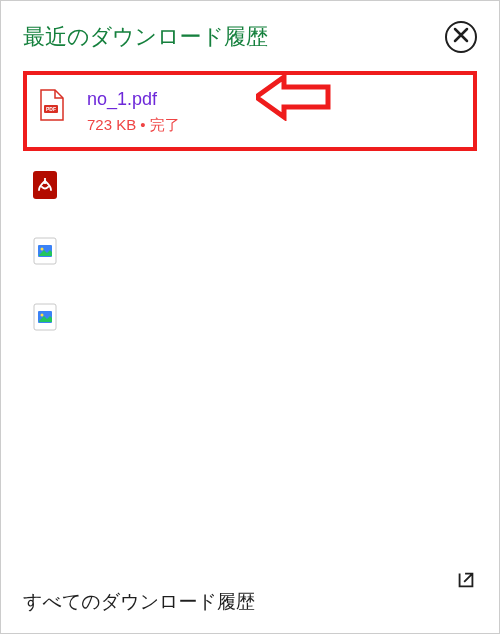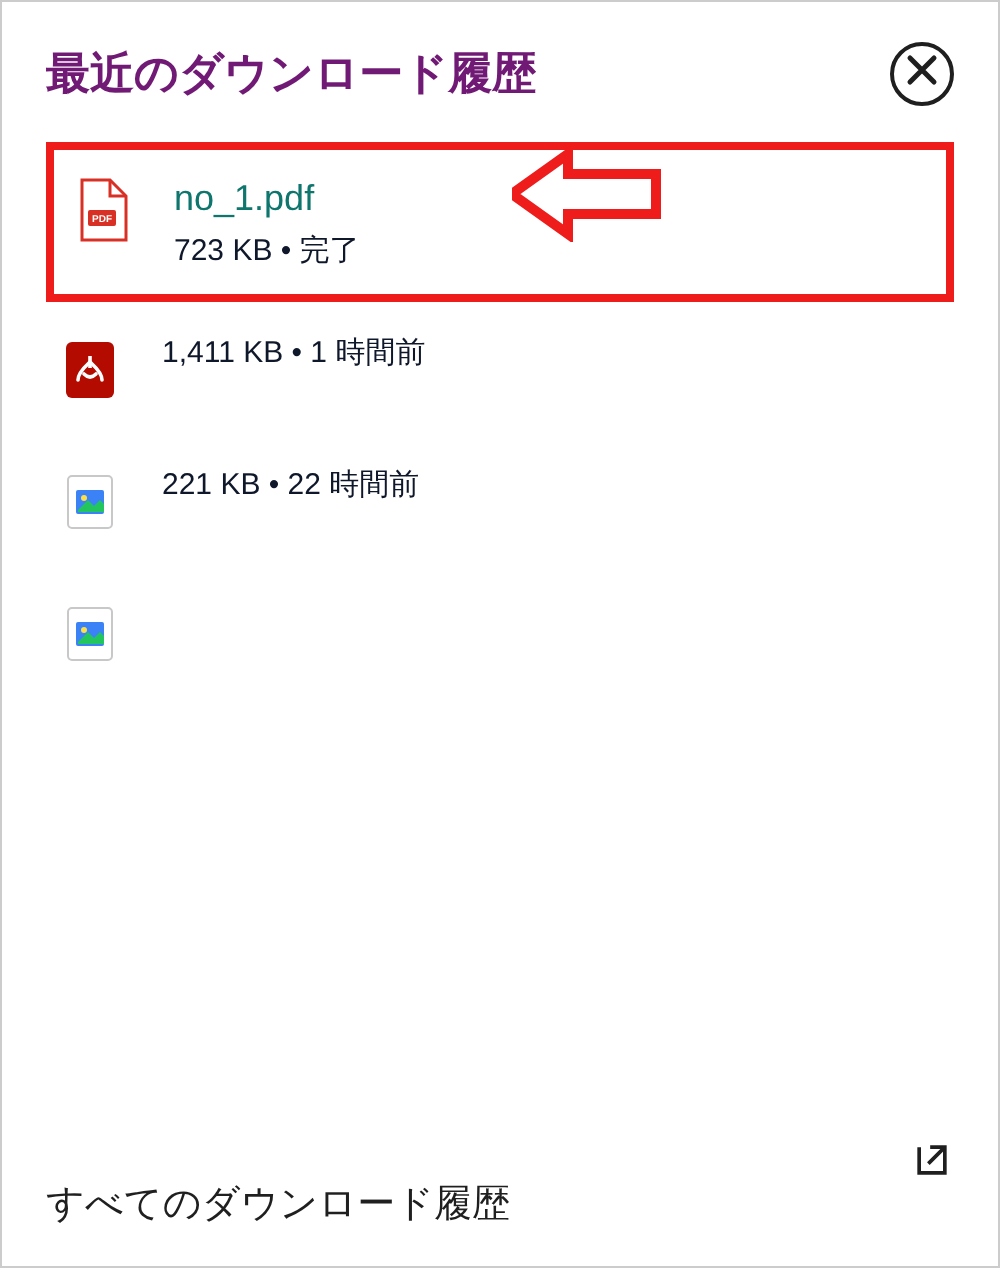--- a/index.html
+++ b/index.html
@@ -13,22 +13,22 @@
       padding: 20px 22px;
     }
     .header {
       display: flex;
       justify-content: space-between;
       align-items: center;
       margin-bottom: 18px;
     }
     .title {
       font-size: 22px;
-      font-weight: bold;
-      color: #701a75;
+      font-weight: normal;
+      color: #15803d;
     }
     .close-btn {
       width: 32px;
       height: 32px;
       border: 2.5px solid #1f1f1f;
       border-radius: 50%;
       display: flex;
       align-items: center;
       justify-content: center;
       cursor: pointer;
@@ -55,28 +55,28 @@
       align-items: center;
       justify-content: center;
       margin-top: 2px;
     }
     .file-info {
       flex: 1;
       min-width: 0;
     }
     .file-name {
       font-size: 18px;
-      color: #0f766e;
+      color: #6d28d9;
       word-break: break-all;
       line-height: 1.4;
       margin-bottom: 4px;
     }
     .file-meta {
       font-size: 15px;
-      color: #0f172a;
+      color: #ef4444;
     }
     .spacer { height: 12px; }
     .arrow {
       position: absolute;
       left: 255px;
       top: 72px;
       width: 75px;
       height: 48px;
     }
     .footer {
@@ -128,35 +128,33 @@
     </div>
     <div class="item">
       <div class="icon-wrap">
         <svg width="26" height="30" viewBox="0 0 26 30">
           <rect x="1" y="1" width="24" height="28" rx="3" fill="#b30b00"></rect>
           <path d="M7 20 C7 16 12 12 13 11 C14 12 19 16 19 20 M10 17 C12 19 14 19 16 17" stroke="#fff" stroke-width="1.8" fill="none" stroke-linecap="round"></path>
           <path d="M13 8 C13 8 13 14 13 14" stroke="#fff" stroke-width="1.8" fill="none"></path>
         </svg>
       </div>
       <div class="file-info">
-        <div class="file-meta">1,411 KB • 1 時間前</div>
       </div>
     </div>
     <div class="spacer"></div>
     <div class="item">
       <div class="icon-wrap">
         <svg width="24" height="28" viewBox="0 0 24 28">
           <rect x="1" y="1" width="22" height="26" rx="2" fill="#fff" stroke="#c8c8c8" stroke-width="1"></rect>
           <rect x="5" y="8" width="14" height="12" rx="1" fill="#3b82f6"></rect>
           <circle cx="9" cy="12" r="1.5" fill="#fde047"></circle>
           <path d="M6 18 L11 13 L14 16 L17 13 L19 15 L19 19 L6 19 Z" fill="#22c55e"></path>
         </svg>
       </div>
       <div class="file-info">
-        <div class="file-meta">221 KB • 22 時間前</div>
       </div>
     </div>
     <div class="spacer"></div>
     <div class="item">
       <div class="icon-wrap">
         <svg width="24" height="28" viewBox="0 0 24 28">
           <rect x="1" y="1" width="22" height="26" rx="2" fill="#fff" stroke="#c8c8c8" stroke-width="1"></rect>
           <rect x="5" y="8" width="14" height="12" rx="1" fill="#3b82f6"></rect>
           <circle cx="9" cy="12" r="1.5" fill="#fde047"></circle>
           <path d="M6 18 L11 13 L14 16 L17 13 L19 15 L19 19 L6 19 Z" fill="#22c55e"></path>

